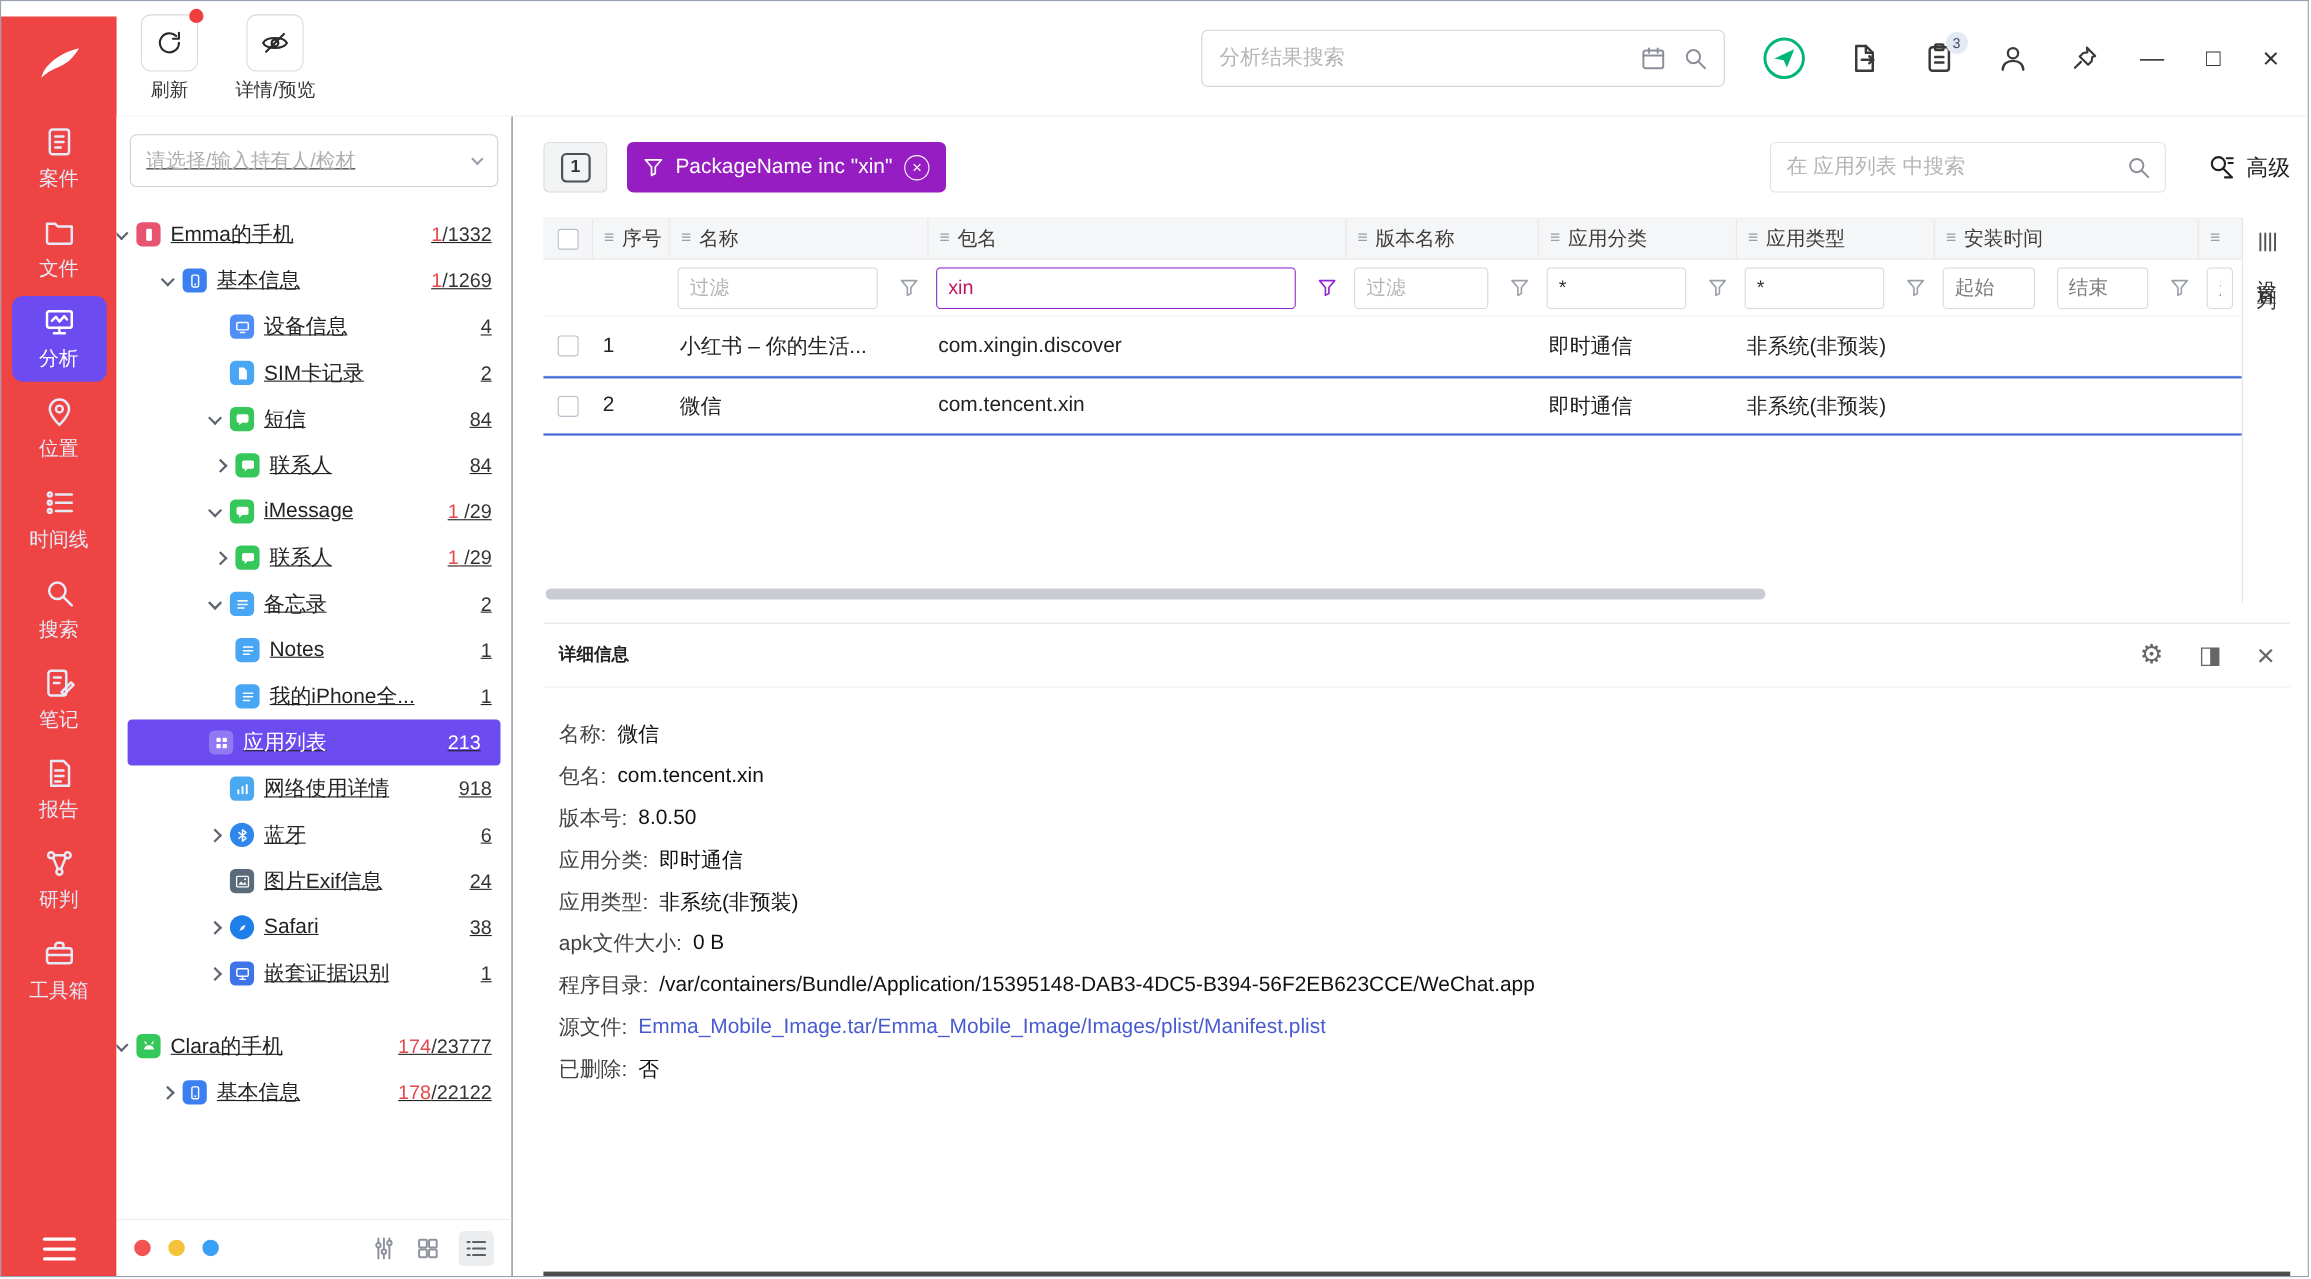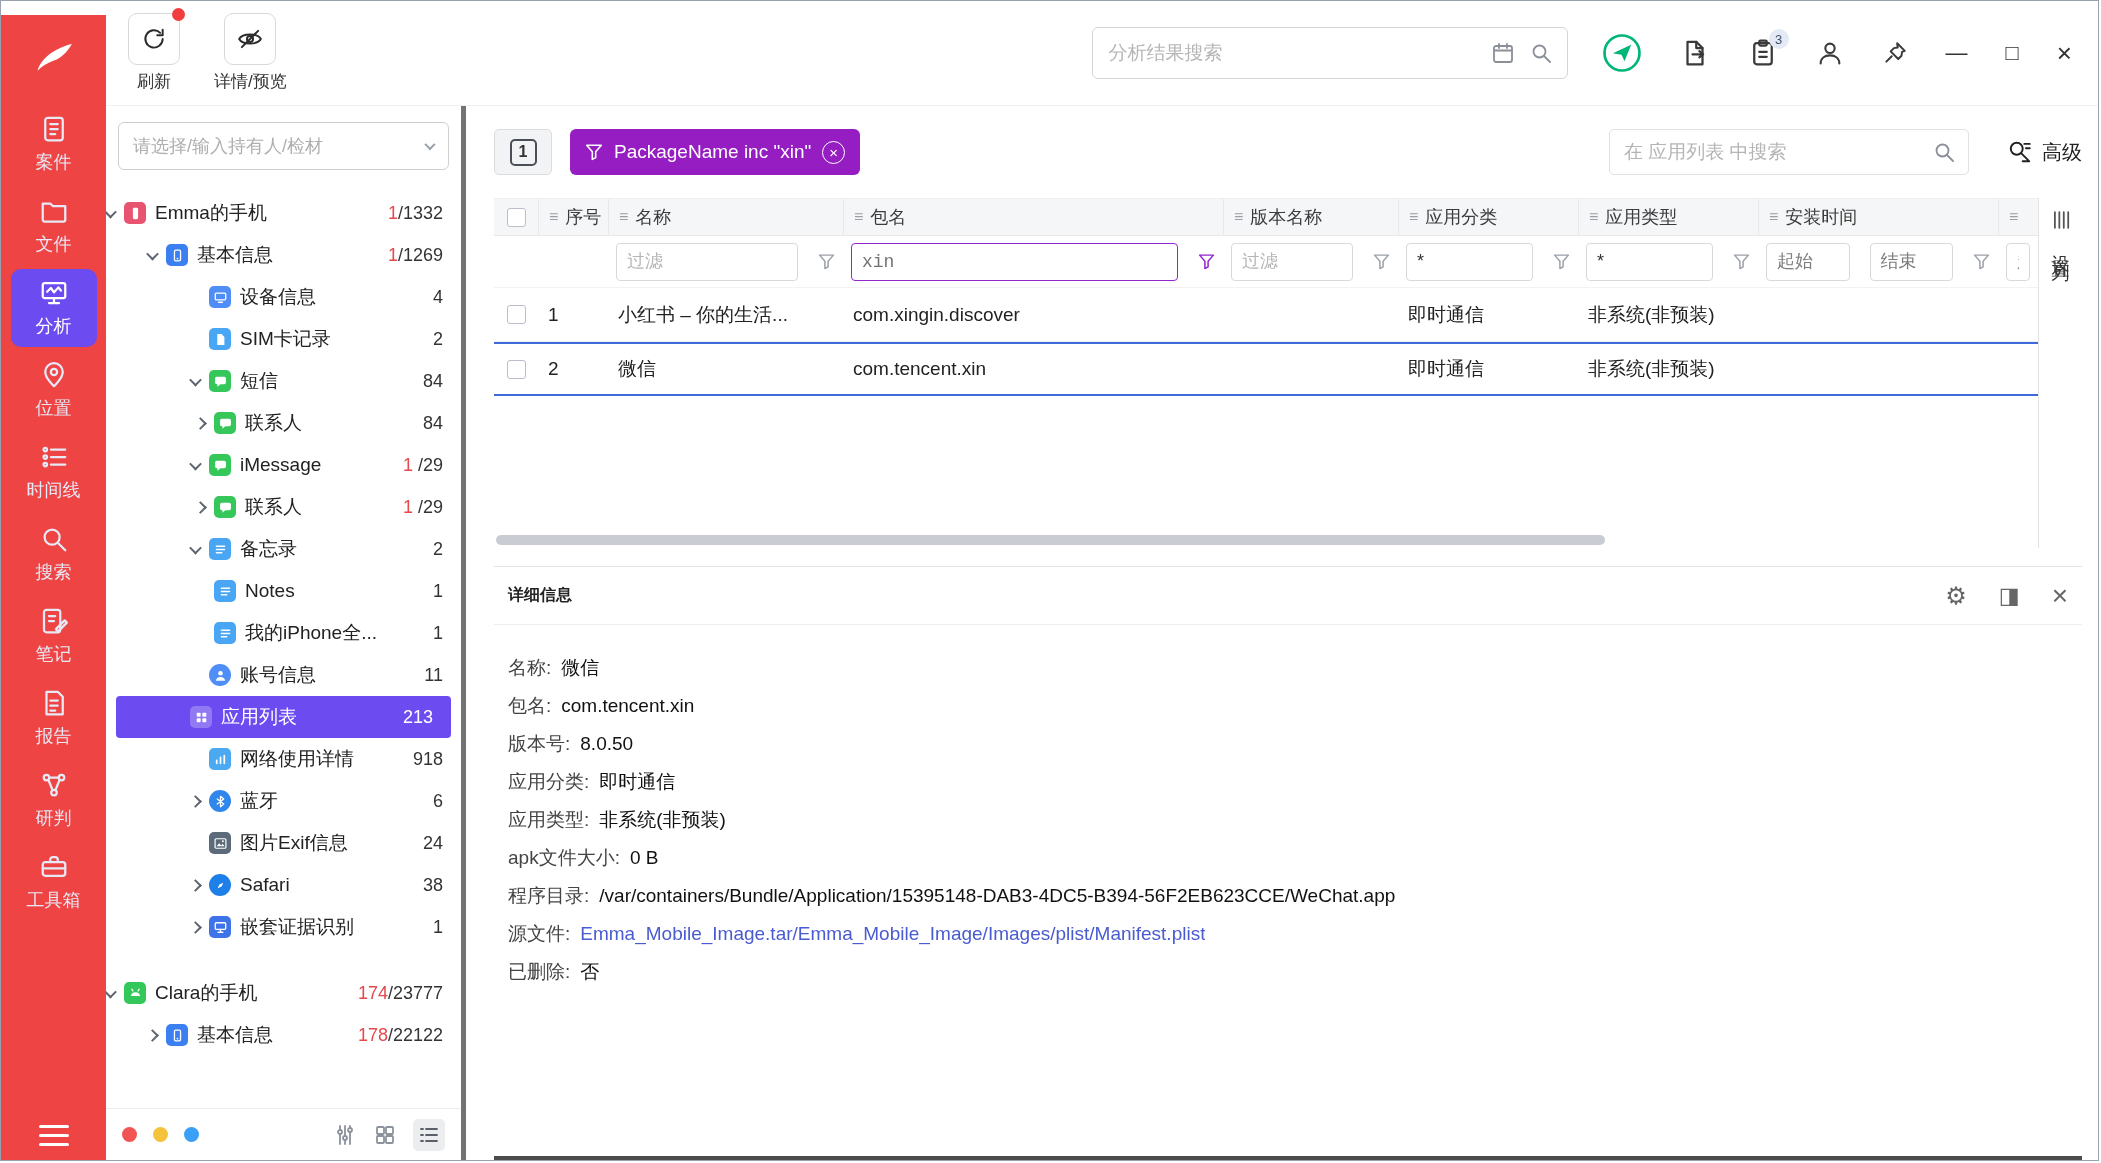--- a/index.html
+++ b/index.html
@@ -39,21 +39,21 @@
   .icon-group { display:flex; align-items:center; gap:38px; }
   .top-icon { position:relative; display:flex; align-items:center; justify-content:center; color:#3a3a3a; cursor:pointer; }
   .badge { position:absolute; top:-9px; right:-11px; min-width:20px; height:20px; border-radius:10px; background:#E3EAF6;
     color:#44506b; font-size:13px; display:flex; align-items:center; justify-content:center; padding:0 4px; }
   .winctl { font-size:22px; color:#333; cursor:pointer; line-height:1; }
 
   
   .content { flex:1; display:flex; min-height:0; }
 
   
-  .tree-panel { width:360px; flex:none; border-right:5px solid #737373; display:flex; flex-direction:column; background:#fff; }
+  .tree-panel { width:360px; flex:none; border-right:1px solid #737373; display:flex; flex-direction:column; background:#fff;text-decoration:underline; }
   .holder-select { margin:16px 12px 8px; height:48px; border:1px solid #CFCFCF; border-radius:6px; display:flex;
     align-items:center; justify-content:space-between; padding:0 14px; color:#AFAFAF; font-size:18px; cursor:pointer; }
   .tree { flex:1; overflow:hidden; padding-top:14px; }
   .titem { height:42px; display:flex; align-items:center; gap:9px; padding-right:18px; font-size:19px; color:#222; cursor:pointer; }
   .lvl0 { padding-left:0; } .lvl1 { padding-left:42px; } .lvl2 { padding-left:85px; } .lvl3 { padding-left:90px; }
   .titem .tcount { margin-left:auto; font-size:18px; color:#333; white-space:nowrap; }
   .tcount .red { color:#E5484D; }
   .titem.selected { background:#6C4CF1; color:#fff; margin:0 10px; border-radius:4px; }
   .titem.selected.lvl2 { padding-left:56px; }
   .titem.selected .tcount, .titem.selected .tcount .red { color:#fff; }
@@ -97,21 +97,21 @@
     border-bottom:1px solid #E8E8E8; border-top:1px solid #EFEFEF; }
   .hcell { display:flex; align-items:center; gap:7px; padding:0 10px; font-size:18px; color:#3c3c3c;
     border-left:1px solid #E8E8E8; white-space:nowrap; overflow:hidden; cursor:pointer; }
   .hcell.first { border-left:none; justify-content:center; padding:0; }
   .hmenu { color:#9AA0A8; font-size:16px; }
   .cb { width:19px; height:19px; border:1.5px solid #B9BEC8; border-radius:3px; background:#fff; flex:none; cursor:pointer; }
   .tfilter { display:grid; grid-template-columns:var(--cols); height:52px; align-items:center; border-bottom:1px solid #F2F2F2; }
   .fcell { display:flex; align-items:center; gap:20px; padding:0 8px; min-width:0; overflow:hidden;justify-content:space-between; }
   .fcell input { height:38px; border:1px solid #D9D9D9; border-radius:4px; padding:0 10px; font-size:18px;
     min-width:0; flex:1; color:#333; outline:none; }
-  .fcell input.purple { border-color:#9326CF; color:#737373;font-family:Liberation Mono, monospace; }
+  .fcell input.purple { border-color:#9326CF; color:#be185d; }
   .fcell input.ph-dark::placeholder { color:#7d7d7d; }
   .funnel { color:#9AA0A8; flex:none; cursor:pointer; }
   .funnel.purple { color:#9326CF; }
   .trow { display:grid; grid-template-columns:var(--cols); height:54px; align-items:center;
     border-bottom:1px solid #F0F0F0; font-size:19px; color:#222; cursor:pointer; }
   .trow .cell { padding:0 10px; overflow:hidden; text-overflow:ellipsis; white-space:nowrap; }
   .trow .cbcell { display:flex; align-items:center; justify-content:center; }
   .trow.selected { border-top:2px solid #3F6AD8; border-bottom:2px solid #3F6AD8; }
   .rows-spacer { flex:1; }
   .hscroll { height:16px; flex:none; display:flex; align-items:center; padding:0 2px; }
@@ -437,31 +437,20 @@
             <span class="chev none"></span>
             <span class="ticon" style="background:#49A6F5">
               <svg width="13" height="13" viewBox="0 0 12 12">
                   <path d="M2.2 3h7.6M2.2 6h7.6M2.2 9h5" stroke="#fff" stroke-width="1.3" stroke-linecap="round"></path>
                 </svg>
             </span>
             <span class="tlabel">我的iPhone全...</span>
             <span class="tcount"><span>1</span></span>
           </div>
 
-          <div class="titem lvl2">
-            <span class="chev none"></span>
-            <span class="ticon round" style="background:#4F8DF7">
-              <svg width="13" height="13" viewBox="0 0 12 12">
-                  <circle cx="6" cy="4" r="2.1" fill="#fff"></circle>
-                  <path d="M1.8 10.8c0-2.3 1.9-3.5 4.2-3.5s4.2 1.2 4.2 3.5z" fill="#fff"></path>
-                </svg>
-            </span>
-            <span class="tlabel">账号信息</span>
-            <span class="tcount"><span>11</span></span>
-          </div>
 
           <div class="titem lvl2 selected">
             <span class="chev none"></span>
             <span class="ticon" style="background:rgba(255,255,255,.25)">
               <svg width="13" height="13" viewBox="0 0 12 12">
                   <g fill="#fff">
                     <rect x="1.6" y="1.6" width="3.6" height="3.6" rx=".7"></rect>
                     <rect x="6.8" y="1.6" width="3.6" height="3.6" rx=".7"></rect>
                     <rect x="1.6" y="6.8" width="3.6" height="3.6" rx=".7"></rect>
                     <rect x="6.8" y="6.8" width="3.6" height="3.6" rx=".7"></rect>

